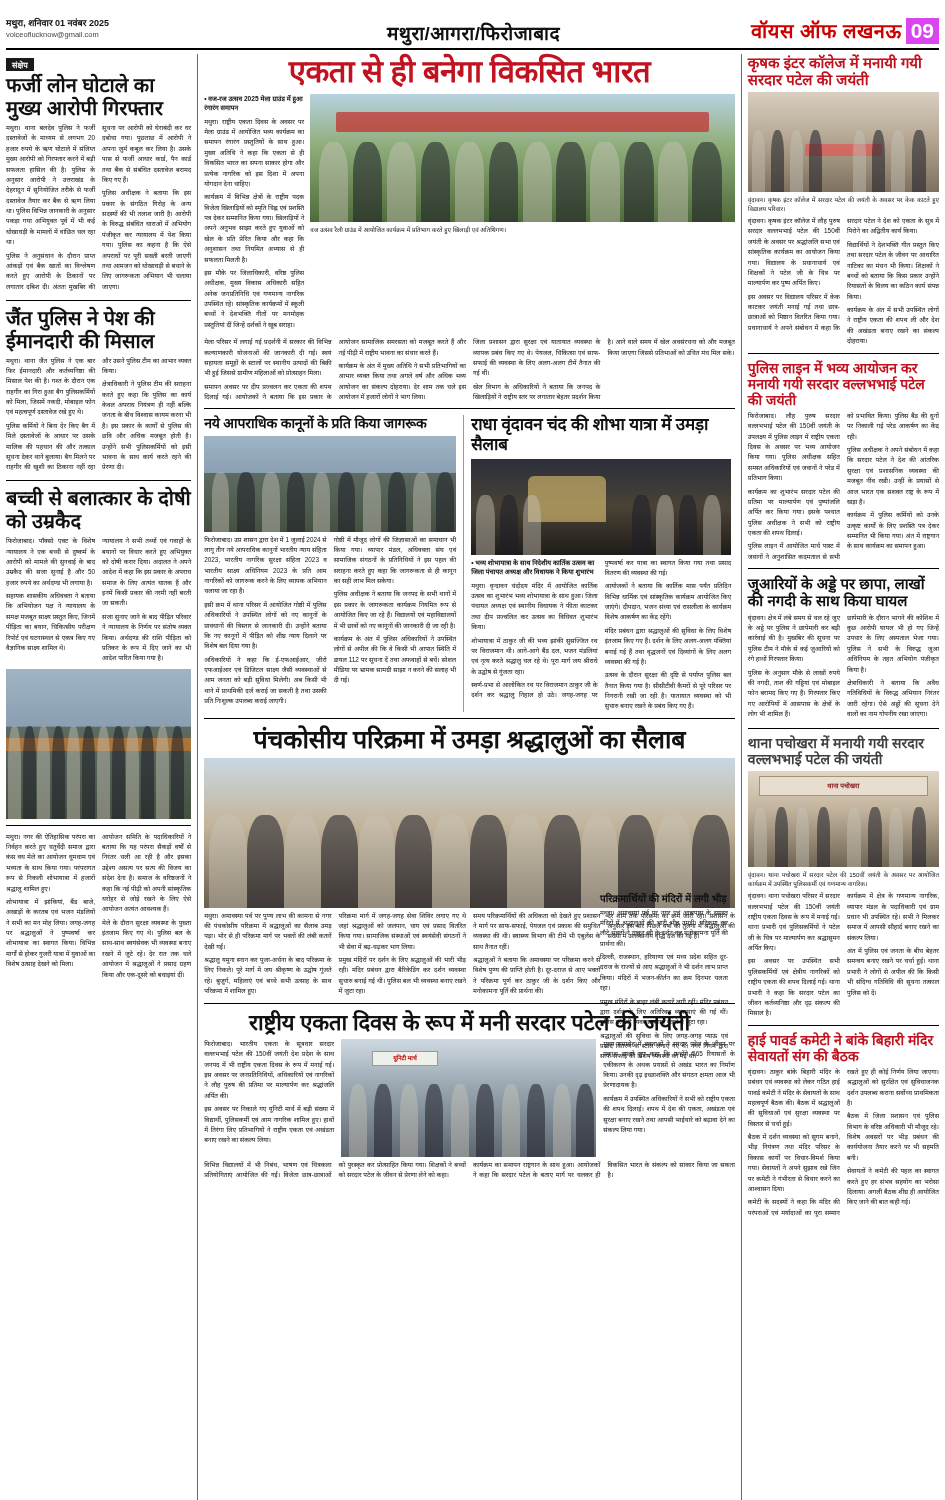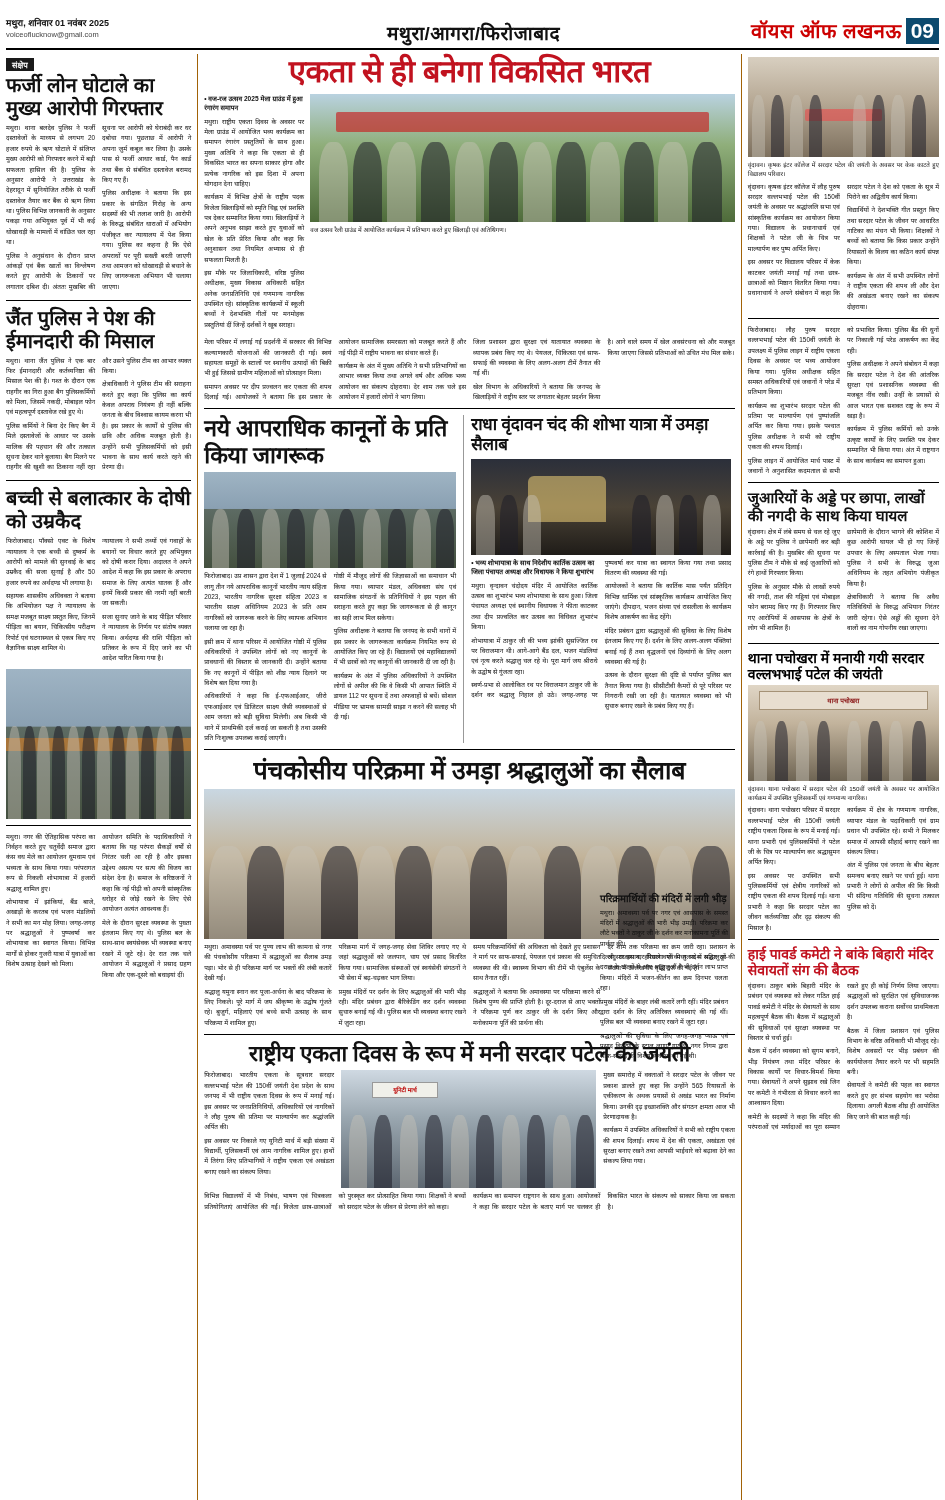--- a/index.html
+++ b/index.html
@@ -18,21 +18,21 @@
     display:flex; align-items:flex-start; justify-content:space-between;
     border-bottom:2px solid #000; padding-bottom:2px; height:34px;
   }
   .mh-left { font-size:8.5px; line-height:1.3; padding-top:2px; width:190px; }
   .mh-left .date { font-weight:bold; font-size:9px; }
   .mh-left .mail { color:#444; font-size:7.5px; }
   .mh-center { font-size:19px; font-weight:bold; letter-spacing:0.5px; padding-top:4px; }
   .mh-right { display:flex; align-items:center; gap:4px; padding-top:1px; }
   .mh-right .brand { font-size:20px; font-weight:bold; color:#c00; letter-spacing:0.5px; }
   .mh-right .pageno {
-    background:#0c4a6e; color:#fff; font-size:21px; font-weight:bold;
+    background:#d946ef; color:#fff; font-size:21px; font-weight:bold;
     padding:0 5px; line-height:26px;
   }
 
   
   .body-grid {
     display:flex; gap:6px; margin-top:4px; height:1455px;
   }
   .col-left { width:186px; }
   .col-mid  { width:540px; }
   .col-right{ width:199px; }
@@ -215,21 +215,21 @@
         <p class="body">समापन अवसर पर दीप प्रज्वलन कर एकता की शपथ दिलाई गई। आयोजकों ने बताया कि इस प्रकार के आयोजन सामाजिक समरसता को मजबूत करते हैं और नई पीढ़ी में राष्ट्रीय भावना का संचार करते हैं।</p>
         <p class="body">कार्यक्रम के अंत में मुख्य अतिथि ने सभी प्रतिभागियों का आभार व्यक्त किया तथा अगले वर्ष और अधिक भव्य आयोजन का संकल्प दोहराया। देर शाम तक चले इस आयोजन में हजारों लोगों ने भाग लिया।</p>
         <p class="body">जिला प्रशासन द्वारा सुरक्षा एवं यातायात व्यवस्था के व्यापक प्रबंध किए गए थे। पेयजल, चिकित्सा एवं साफ-सफाई की व्यवस्था के लिए अलग-अलग टीमें तैनात की गई थीं।</p>
         <p class="body">खेल विभाग के अधिकारियों ने बताया कि जनपद के खिलाड़ियों ने राष्ट्रीय स्तर पर लगातार बेहतर प्रदर्शन किया है। आने वाले समय में खेल अवसंरचना को और मजबूत किया जाएगा जिससे प्रतिभाओं को उचित मंच मिल सके।</p>
       </div>
 
       <hr class="sep">
 
       <div style="display:flex;gap:7px;">
         <div style="width:252px;">
-          <h2 class="hl" style="font-size:23px;">नये आपराधिक कानूनों के प्रति किया जागरूक</h2>
+          <h2 class="hl" style="font-size:14px;">नये आपराधिक कानूनों के प्रति किया जागरूक</h2>
           <div class="photo ph-crowd" style="height:96px;margin:3px 0;">
             <div class="fig-people">
               <i style="left:3%"></i>
                 <i style="left:13%"></i>
                 <i style="left:23%"></i>
                 <i style="left:33%"></i>
               <i style="left:43%"></i>
                 <i style="left:53%"></i>
                 <i style="left:63%"></i>
                 <i style="left:73%"></i>
@@ -335,20 +335,21 @@
         </div>
       </div>
       <div class="cols4" style="margin-top:3px;">
         <p class="body">विभिन्न विद्यालयों में भी निबंध, भाषण एवं चित्रकला प्रतियोगिताएं आयोजित की गईं। विजेता छात्र-छात्राओं को पुरस्कृत कर प्रोत्साहित किया गया। शिक्षकों ने बच्चों को सरदार पटेल के जीवन से प्रेरणा लेने को कहा।</p>
         <p class="body">कार्यक्रम का समापन राष्ट्रगान के साथ हुआ। आयोजकों ने कहा कि सरदार पटेल के बताए मार्ग पर चलकर ही विकसित भारत के संकल्प को साकार किया जा सकता है।</p>
       </div>
     </div>
 
     <div class="col-right vrule" style="padding-left:6px;">
 
+      <h3 class="hl-s red" style="color:#c1121f;font-size:15px;">कृषक इंटर कॉलेज में मनायी गयी सरदार पटेल की जयंती</h3>
       <div class="photo ph-indoor" style="height:100px;margin:3px 0;">
         <div style="position:absolute;left:30%;top:52%;width:40%;height:12%;background:rgba(230,80,80,.65);border-radius:2px;"></div>
         <div class="fig-people">
           <i style="left:2%"></i>
             <i style="left:12%"></i>
             <i style="left:22%"></i>
             <i style="left:32%"></i>
           <i style="left:55%"></i>
             <i style="left:65%"></i>
             <i style="left:75%"></i>
@@ -358,41 +359,42 @@
       <p class="caption">वृंदावन। कृषक इंटर कॉलेज में सरदार पटेल की जयंती के अवसर पर केक काटते हुए विद्यालय परिवार।</p>
       <div class="cols2" style="margin-top:3px;">
         <p class="body">वृंदावन। कृषक इंटर कॉलेज में लौह पुरुष सरदार वल्लभभाई पटेल की 150वीं जयंती के अवसर पर श्रद्धांजलि सभा एवं सांस्कृतिक कार्यक्रम का आयोजन किया गया। विद्यालय के प्रधानाचार्य एवं शिक्षकों ने पटेल जी के चित्र पर माल्यार्पण कर पुष्प अर्पित किए।</p>
         <p class="body">इस अवसर पर विद्यालय परिसर में केक काटकर जयंती मनाई गई तथा छात्र-छात्राओं को मिष्ठान वितरित किया गया। प्रधानाचार्य ने अपने संबोधन में कहा कि सरदार पटेल ने देश को एकता के सूत्र में पिरोने का अद्वितीय कार्य किया।</p>
         <p class="body">विद्यार्थियों ने देशभक्ति गीत प्रस्तुत किए तथा सरदार पटेल के जीवन पर आधारित नाटिका का मंचन भी किया। शिक्षकों ने बच्चों को बताया कि किस प्रकार उन्होंने रियासतों के विलय का कठिन कार्य संपन्न किया।</p>
         <p class="body">कार्यक्रम के अंत में सभी उपस्थित लोगों ने राष्ट्रीय एकता की शपथ ली और देश की अखंडता बनाए रखने का संकल्प दोहराया।</p>
       </div>
 
       <hr class="sep">
 
+      <h3 class="hl-s red" style="color:#c1121f;font-size:14px;">पुलिस लाइन में भव्य आयोजन कर मनायी गयी सरदार वल्लभभाई पटेल की जयंती</h3>
       <div class="cols2">
         <p class="body">फिरोजाबाद। लौह पुरुष सरदार वल्लभभाई पटेल की 150वीं जयंती के उपलक्ष्य में पुलिस लाइन में राष्ट्रीय एकता दिवस के अवसर पर भव्य आयोजन किया गया। पुलिस अधीक्षक सहित समस्त अधिकारियों एवं जवानों ने परेड में प्रतिभाग किया।</p>
         <p class="body">कार्यक्रम का शुभारंभ सरदार पटेल की प्रतिमा पर माल्यार्पण एवं पुष्पांजलि अर्पित कर किया गया। इसके पश्चात पुलिस अधीक्षक ने सभी को राष्ट्रीय एकता की शपथ दिलाई।</p>
         <p class="body">पुलिस लाइन में आयोजित मार्च पास्ट में जवानों ने अनुशासित कदमताल से सभी को प्रभावित किया। पुलिस बैंड की धुनों पर निकाली गई परेड आकर्षण का केंद्र रही।</p>
         <p class="body">पुलिस अधीक्षक ने अपने संबोधन में कहा कि सरदार पटेल ने देश की आंतरिक सुरक्षा एवं प्रशासनिक व्यवस्था की मजबूत नींव रखी। उन्हीं के प्रयासों से आज भारत एक सशक्त राष्ट्र के रूप में खड़ा है।</p>
         <p class="body">कार्यक्रम में पुलिस कर्मियों को उनके उत्कृष्ट कार्यों के लिए प्रशस्ति पत्र देकर सम्मानित भी किया गया। अंत में राष्ट्रगान के साथ कार्यक्रम का समापन हुआ।</p>
       </div>
 
       <hr class="sep">
 
       <h3 class="hl-s" style="font-size:15px;">जुआरियों के अड्डे पर छापा, लाखों की नगदी के साथ किया घायल</h3>
       <div class="cols2">
         <p class="body">वृंदावन। क्षेत्र में लंबे समय से चल रहे जुए के अड्डे पर पुलिस ने छापेमारी कर बड़ी कार्रवाई की है। मुखबिर की सूचना पर पुलिस टीम ने मौके से कई जुआरियों को रंगे हाथों गिरफ्तार किया।</p>
         <p class="body">पुलिस के अनुसार मौके से लाखों रुपये की नगदी, ताश की गड्डियां एवं मोबाइल फोन बरामद किए गए हैं। गिरफ्तार किए गए आरोपियों में आसपास के क्षेत्रों के लोग भी शामिल हैं।</p>
         <p class="body">छापेमारी के दौरान भागने की कोशिश में कुछ आरोपी घायल भी हो गए जिन्हें उपचार के लिए अस्पताल भेजा गया। पुलिस ने सभी के विरुद्ध जुआ अधिनियम के तहत अभियोग पंजीकृत किया है।</p>
         <p class="body">क्षेत्राधिकारी ने बताया कि अवैध गतिविधियों के विरुद्ध अभियान निरंतर जारी रहेगा। ऐसे अड्डों की सूचना देने वालों का नाम गोपनीय रखा जाएगा।</p>
       </div>
 
       <hr class="sep">
 
-      <h3 class="hl-s red" style="color:#000000;font-size:14px;">थाना पचोखरा में मनायी गयी सरदार वल्लभभाई पटेल की जयंती</h3>
+      <h3 class="hl-s red" style="color:#404040;font-size:14px;">थाना पचोखरा में मनायी गयी सरदार वल्लभभाई पटेल की जयंती</h3>
       <div class="photo ph-hall" style="height:96px;margin:3px 0;">
         <div class="hall-banner">थाना पचोखरा</div>
         <div class="fig-people">
           <i style="left:3%"></i>
             <i style="left:14%"></i>
             <i style="left:25%"></i>
             <i style="left:36%"></i>
           <i style="left:52%"></i>
             <i style="left:63%"></i>
             <i style="left:74%"></i>

